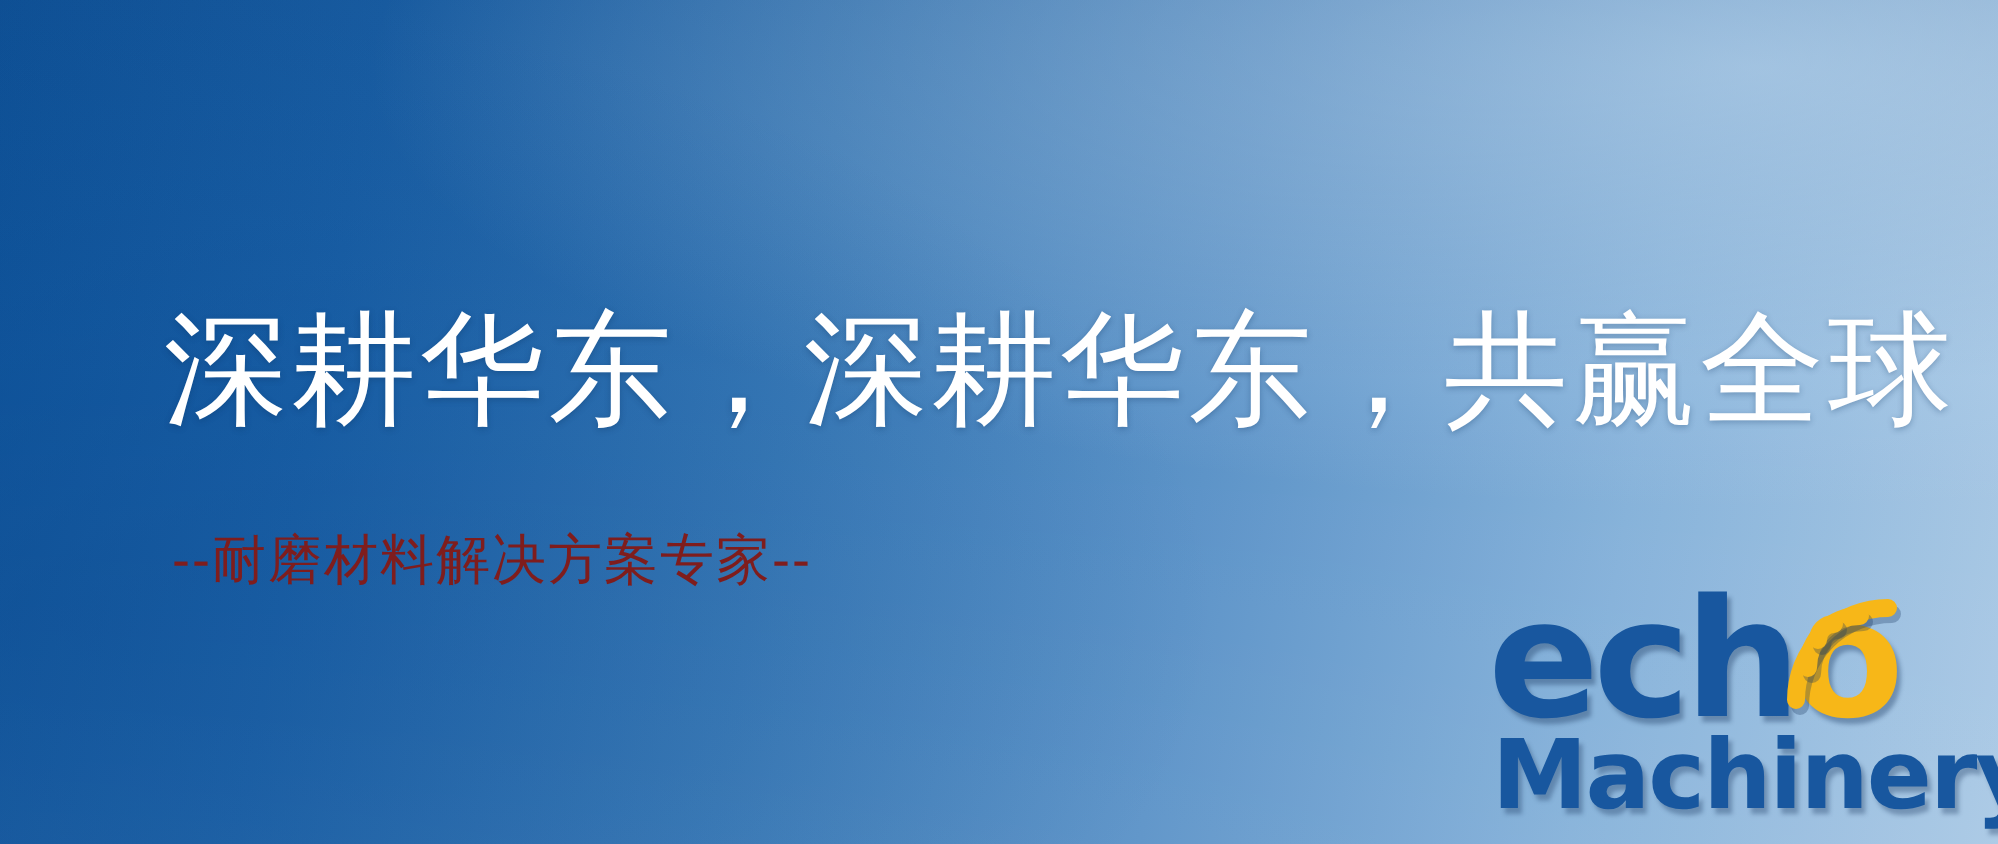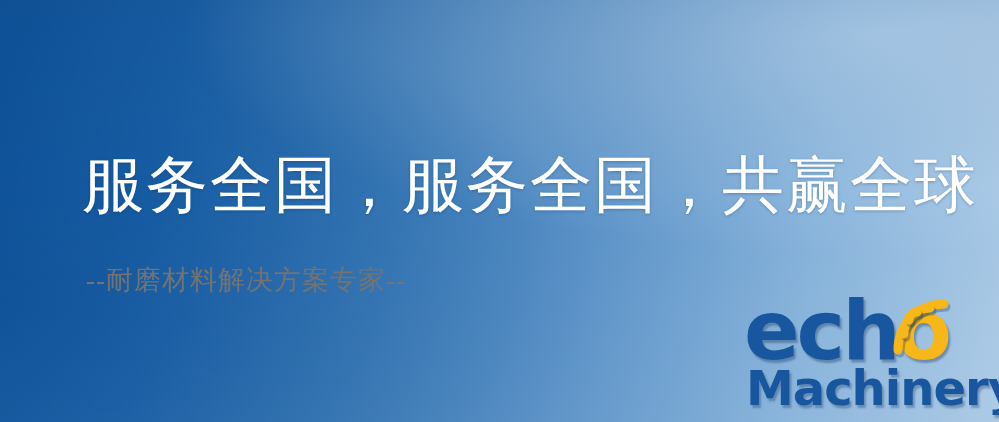--- a/index.html
+++ b/index.html
@@ -45,24 +45,24 @@
     color: #ffffff;
     letter-spacing: 2px;
     white-space: nowrap;
     text-shadow: 0 1px 3px rgba(10,45,90,0.30);
   }
 
   .subhead {
     position: absolute;
     left: 86px;
     top: 266px;
-    font-family: Liberation Serif, serif;
+    font-family: Liberation Sans, sans-serif;
     font-size: 27px;
     line-height: 1.1;
-    color: #737373;
+    color: #7f1d1d;
     letter-spacing: 1px;
     white-space: nowrap;
   }
 
   
   .logo {
     position: absolute;
     left: 744px;
     top: 292px;
     width: 252px;
@@ -119,21 +119,21 @@
 </head>
 <body>
 
 <div id="banner">
 
   <div class="bg-base"></div>
   <div class="bg-overlay-a"></div>
   <div class="bg-overlay-b"></div>
   <div class="bg-overlay-c"></div>
 
-  <div class="headline">服务全国，服务全国，共赢全球</div>
+  <div class="headline">深耕华东，深耕华东，共赢全球</div>
 
   <div class="subhead">--耐磨材料解决方案专家--</div>
 
   <div class="logo">
 
     <div class="logo-wordmark">
       <span class="logo-echo-blue">ech</span>
       <span class="logo-echo-o">o</span>
     </div>
 

